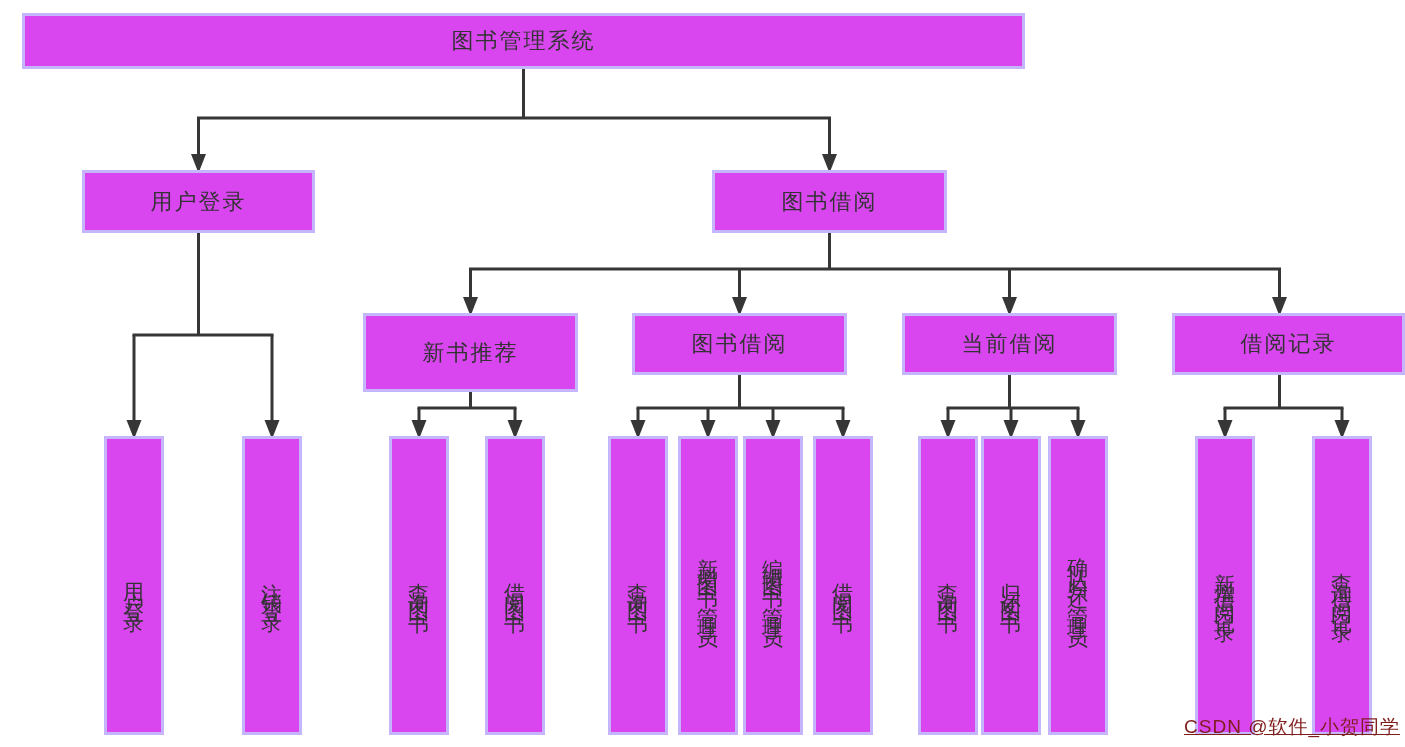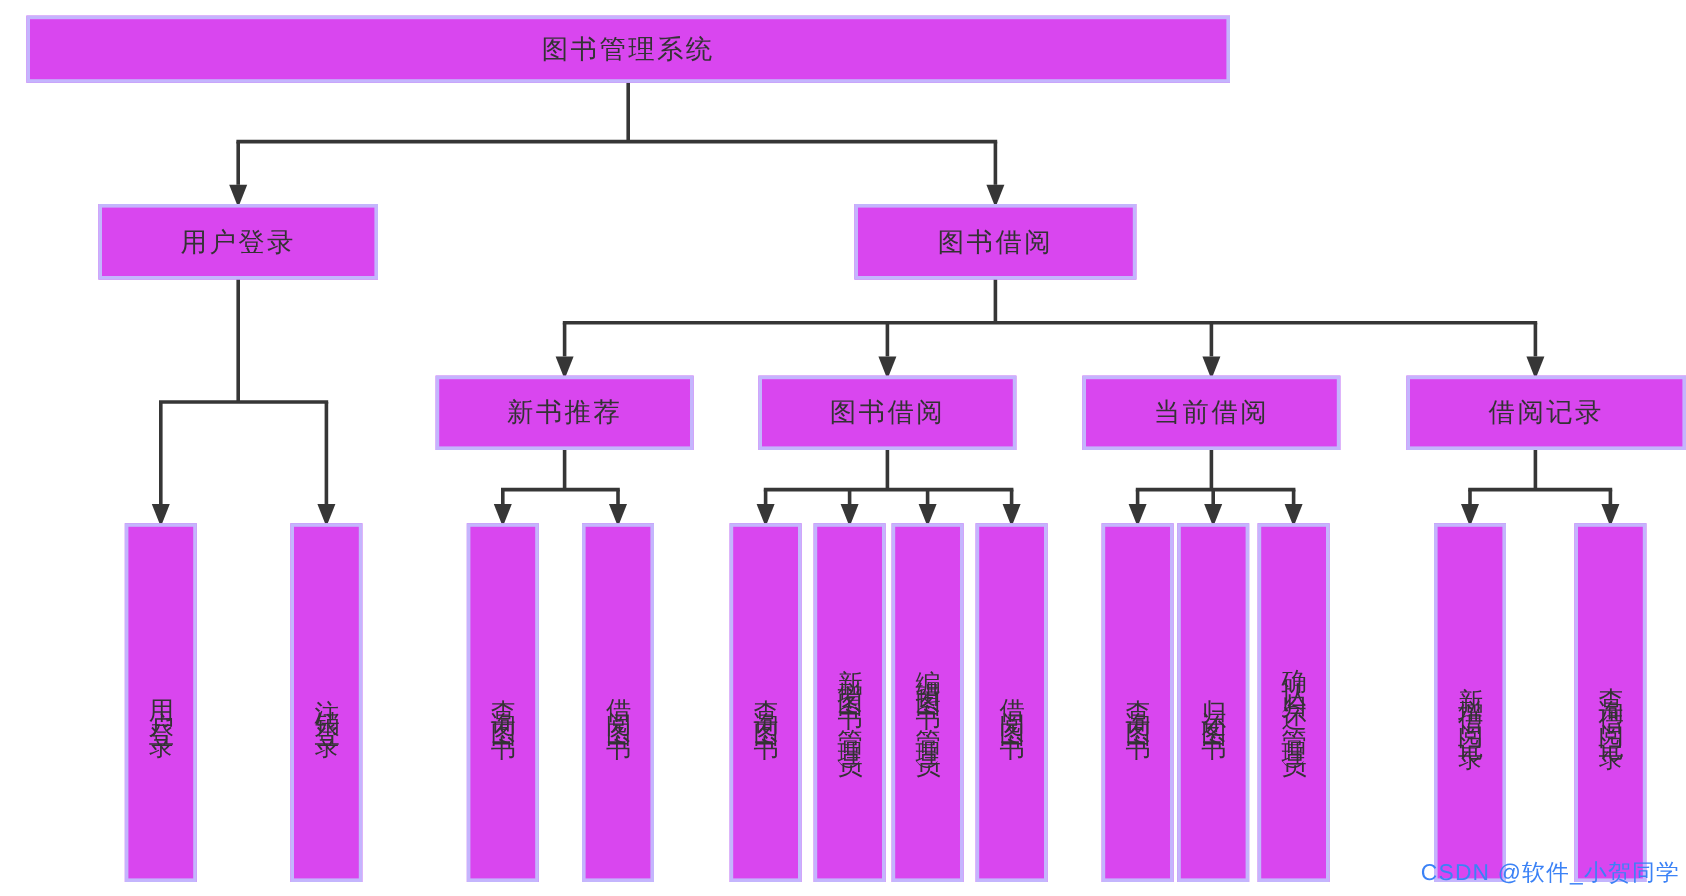--- a/index.html
+++ b/index.html
@@ -40,23 +40,24 @@
     letter-spacing: 10px;
     line-height: 1;
     white-space: nowrap;
   }
   .watermark {
     position: absolute;
     right: 5px;
     bottom: 7px;
     font-size: 19px;
     letter-spacing: 1px;
-    color: #3b82f6;
+    color: #7f1d1d;
     z-index: 10;
     white-space: nowrap;
+    text-decoration: underline;
   }
 </style>
 </head>
 <body>
 
 <div class="canvas">
   <svg id="connectors" width="1405" height="747" viewBox="0 0 1405 747" xmlns="http://www.w3.org/2000/svg">
       <line x1="523.5" y1="68" x2="523.5" y2="118" stroke="#363636" stroke-width="3"></line>
       <line x1="197" y1="118" x2="831" y2="118" stroke="#363636" stroke-width="3"></line>
       <line x1="198.5" y1="118" x2="198.5" y2="154" stroke="#363636" stroke-width="3"></line>
@@ -119,21 +120,21 @@
       </div>
       <div class="node h" style="left: 712px; top: 170px; width: 235px; height: 63px;">
         <span>图书借阅</span>
       </div>
       <div class="node v" style="left: 104px; top: 436px; width: 60px; height: 299px;">
         <span>用户登录</span>
       </div>
       <div class="node v" style="left: 242px; top: 436px; width: 60px; height: 299px;">
         <span>注销登录</span>
       </div>
-      <div class="node h" style="left: 363px; top: 313px; width: 215px; height: 62px; text-align: center;">
+      <div class="node h" style="left: 363px; top: 313px; width: 215px; height: 79px; text-align: center;">
         <span>新书推荐</span>
       </div>
       <div class="node h" style="left: 632px; top: 313px; width: 215px; height: 62px; text-align: center;">
         <span>图书借阅</span>
       </div>
       <div class="node h" style="left: 902px; top: 313px; width: 215px; height: 62px; font-family: Liberation Mono, monospace;">
         <span>当前借阅</span>
       </div>
       <div class="node h" style="left: 1172px; top: 313px; width: 233px; height: 62px;">
         <span>借阅记录</span>

